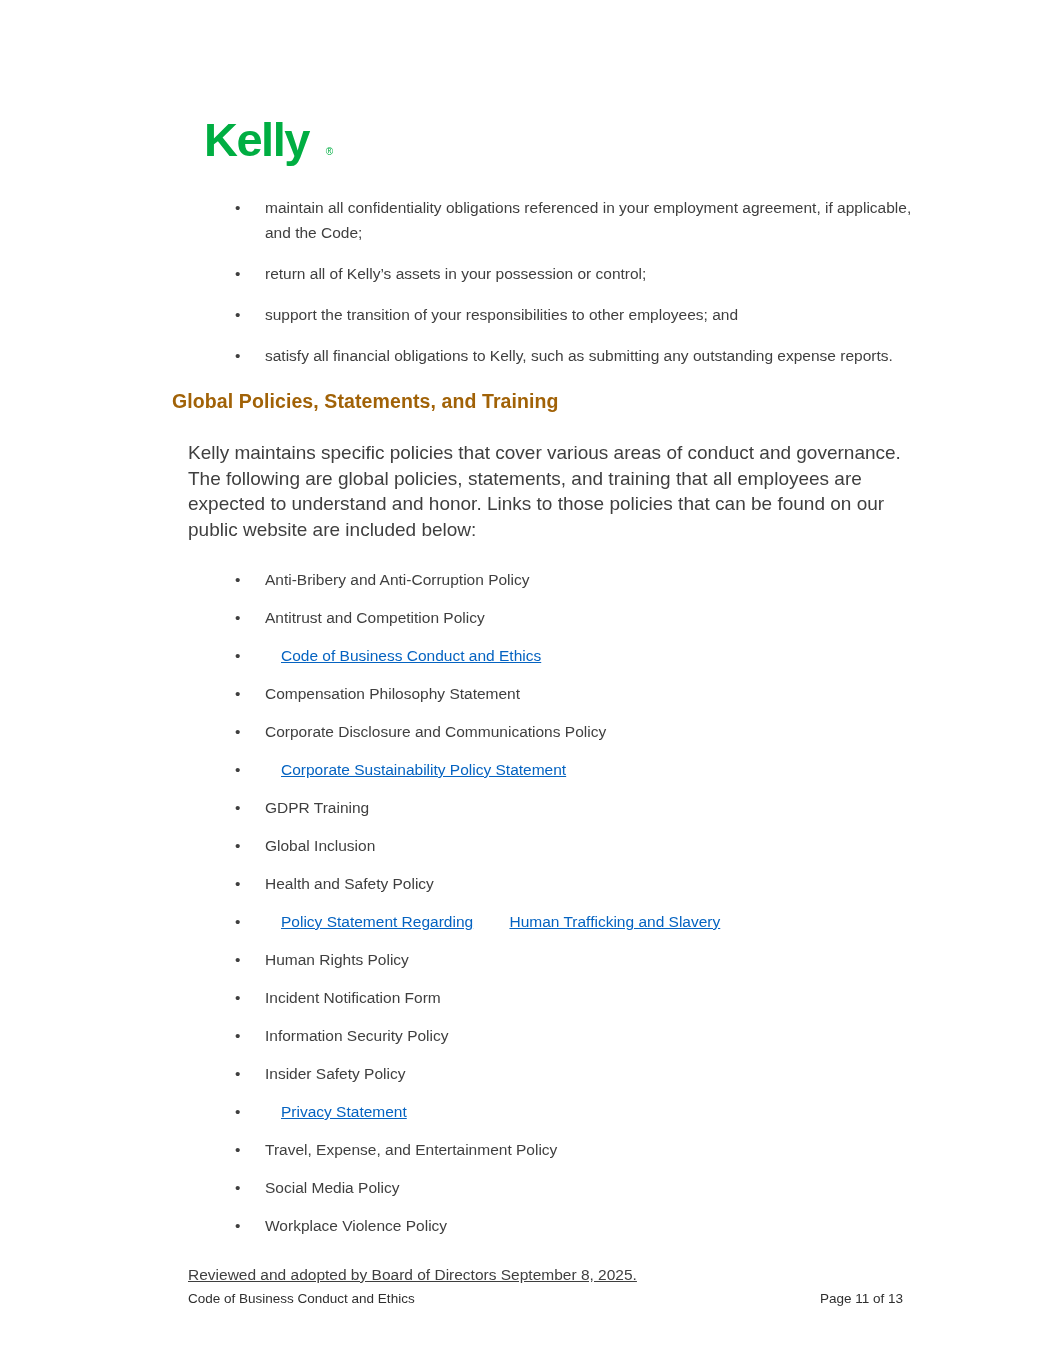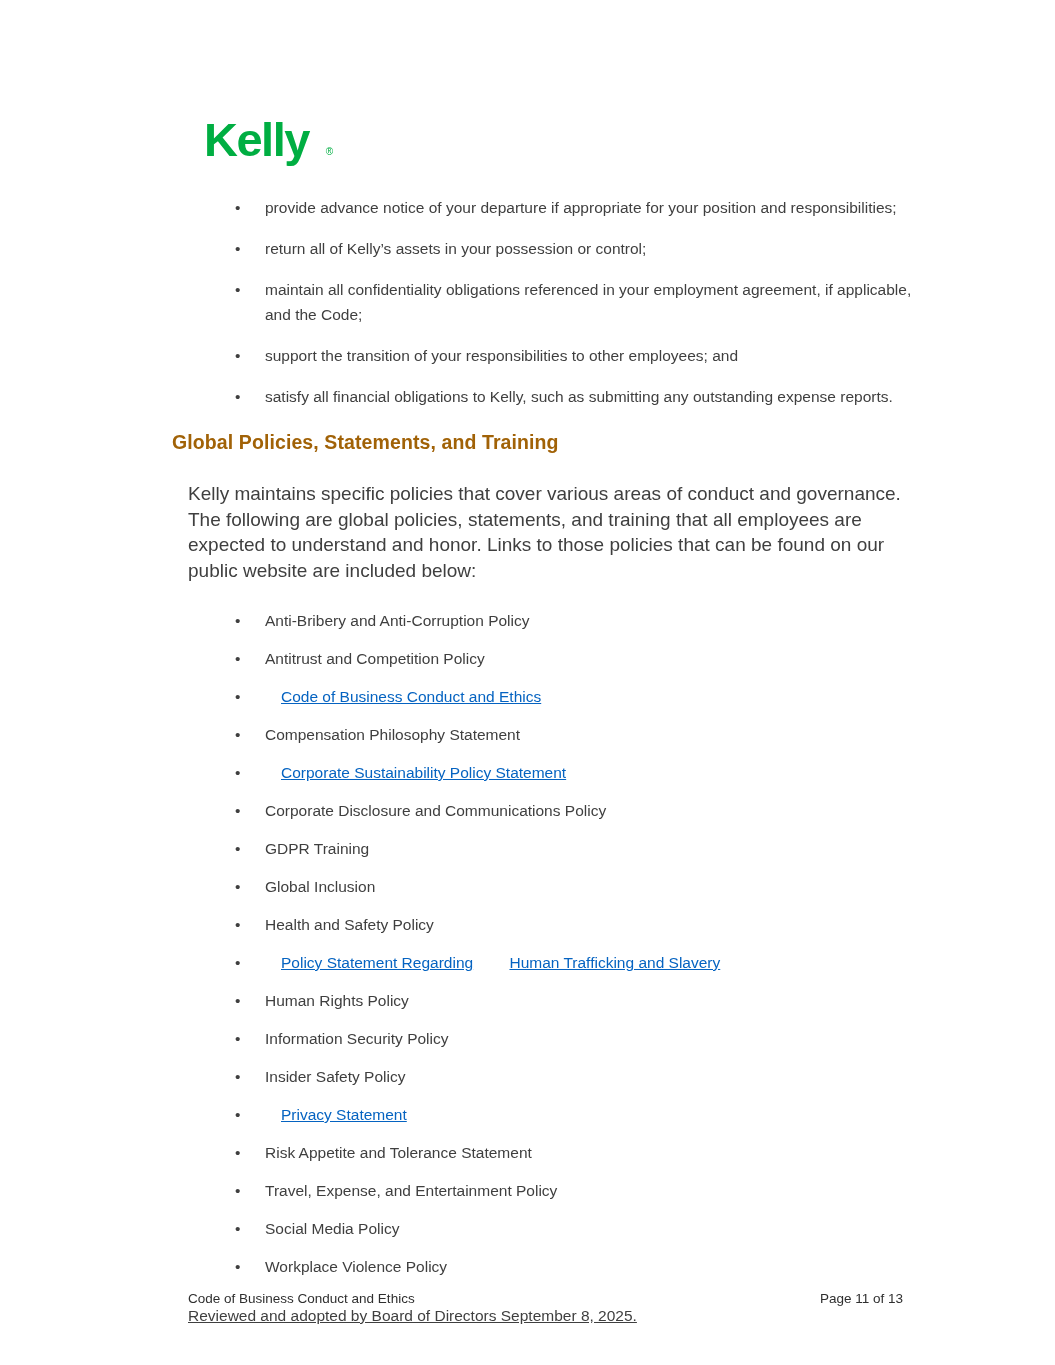--- a/index.html
+++ b/index.html
@@ -107,47 +107,46 @@
 <body>
 
 <div class="page">
   <div class="content">
 
     <div class="logo">
       <span class="logo-text">Kelly</span><span class="reg">®</span>
     </div>
 
     <ul class="bullets intro-bullets">
-        <li>provide advance notice of your departure if appropriate for your position and responsibilities;</li>
+        <li>maintain all confidentiality obligations referenced in your employment agreement, if applicable, and the Code;</li>
         <li>return all of Kelly’s assets in your possession or control;</li>
-        <li>maintain all confidentiality obligations referenced in your employment agreement, if applicable, and the Code;</li>
         <li>support the transition of your responsibilities to other employees; and</li>
         <li>satisfy all financial obligations to Kelly, such as submitting any outstanding expense reports.</li>
       </ul>
 
     <h2 class="heading">Global Policies, Statements, and Training</h2>
 
     <p class="para">Kelly maintains specific policies that cover various areas of conduct and governance. The following are global policies, statements, and training that all employees are expected to understand and honor. Links to those policies that can be found on our public website are included below:</p>
 
     <ul class="bullets policy-bullets">
         <li>Anti-Bribery and Anti-Corruption Policy</li>
         <li>Antitrust and Competition Policy</li>
         <li><a class="doc-link" href="#">Code of Business Conduct and Ethics</a></li>
         <li>Compensation Philosophy Statement</li>
+        <li>Corporate Disclosure and Communications Policy</li>
         <li><a class="doc-link" href="#">Corporate Sustainability Policy Statement</a></li>
-        <li>Corporate Disclosure and Communications Policy</li>
         <li>GDPR Training</li>
         <li>Global Inclusion</li>
         <li>Health and Safety Policy</li>
         <li><a class="doc-link" href="#">Policy Statement Regarding</a> <a class="doc-link" href="#">Human Trafficking and Slavery</a></li>
         <li>Human Rights Policy</li>
+        <li>Incident Notification Form</li>
         <li>Information Security Policy</li>
         <li>Insider Safety Policy</li>
         <li><a class="doc-link" href="#">Privacy Statement</a></li>
-        <li>Risk Appetite and Tolerance Statement</li>
         <li>Travel, Expense, and Entertainment Policy</li>
         <li>Social Media Policy</li>
         <li>Workplace Violence Policy</li>
       </ul>
 
     <p class="adoption">Reviewed and adopted by Board of Directors September 8, 2025.</p>
 
   </div>
 
   <div class="footer">

